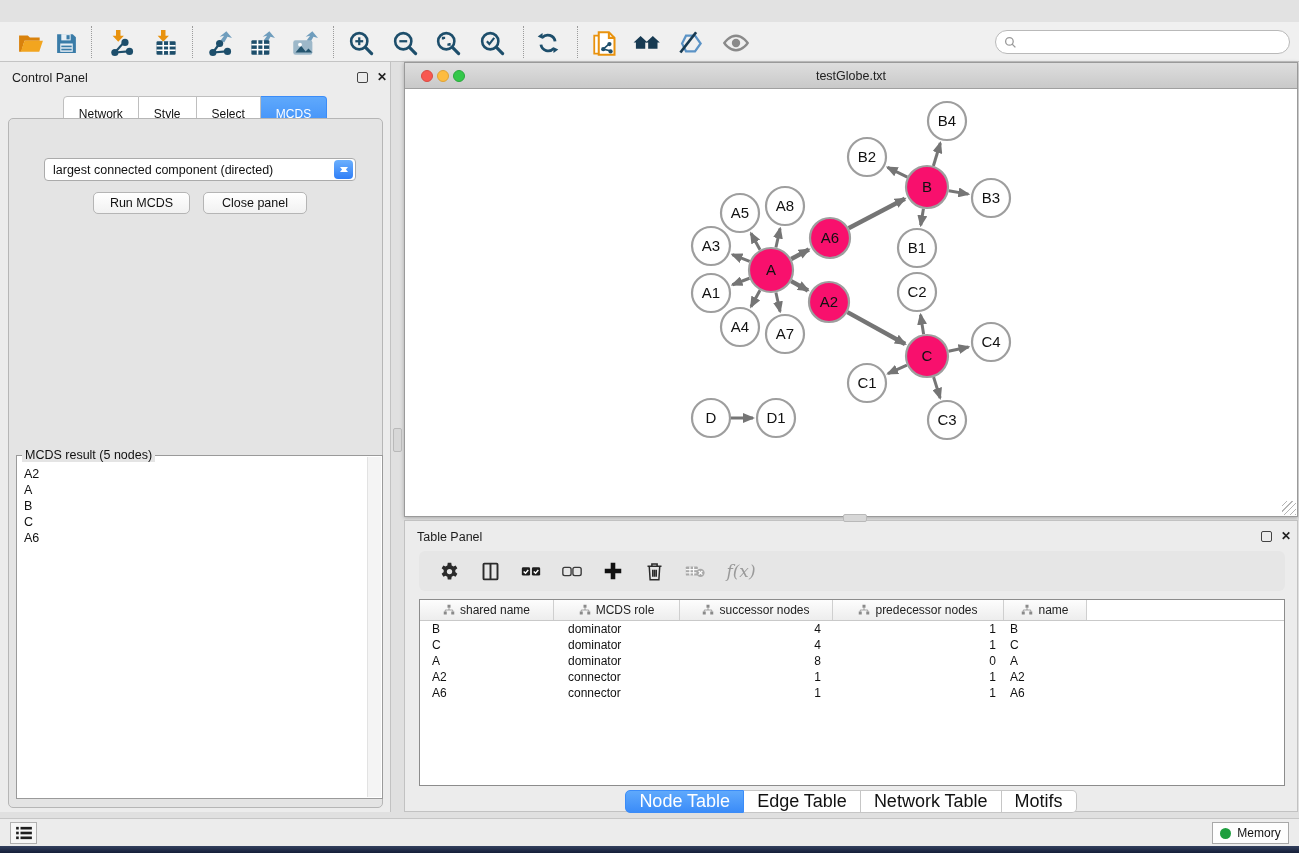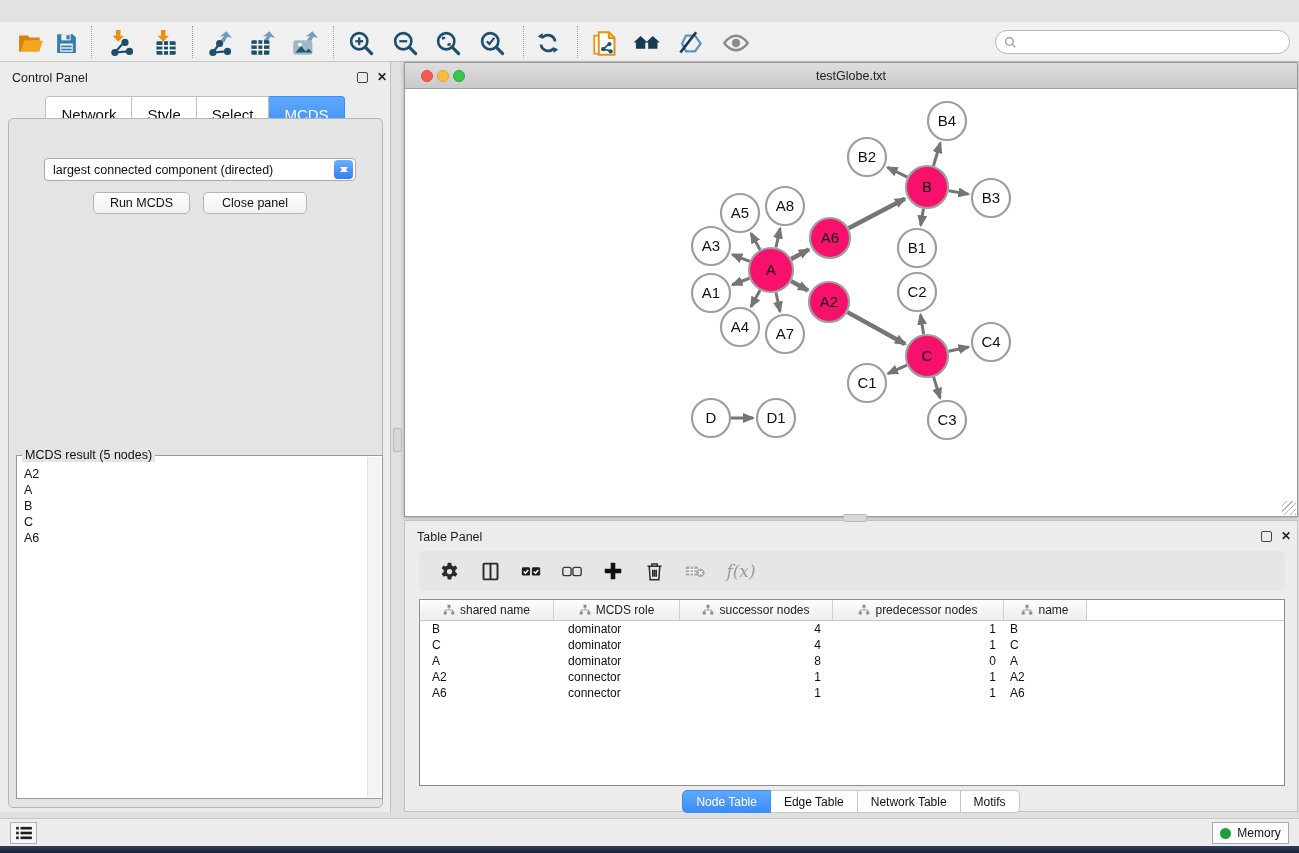--- a/index.html
+++ b/index.html
@@ -26,21 +26,21 @@
   
   .desktop { position:absolute; left:0; top:62px; width:1299px; height:756px; background:#e0e0e0; }
 
   
   .cpanel { position:absolute; left:0; top:0; width:391px; height:750px; background:#ececec; border-right:1px solid #c2c2c2; }
   .panel-head { position:relative; height:30px; }
   .panel-head .ptitle { position:absolute; left:12px; top:9px; font-size:12.5px; color:#1c1c1c; }
   .wbtn { position:absolute; top:8px; width:14px; height:14px; font-size:12px; color:#222; display:flex; align-items:center; justify-content:center; }
   .float-box { border:1.5px solid #444; width:11px; height:11px; border-radius:2px; }
   .cp-tabs { position:absolute; left:0; top:34px; width:100%; display:flex; justify-content:center; }
-  .cp-tab { height:36px; padding:0 15px; background:#fff; border:1px solid #bfbfbf; border-left:none; font-size:15px; display:flex; align-items:center; color:#111; }
+  .cp-tab { height:36px; padding:0 15px; background:#fff; border:1px solid #bfbfbf; border-left:none; font-size:12px; display:flex; align-items:center; color:#111; }
   .cp-tab:first-child { border-left:1px solid #bfbfbf; border-radius:4px 0 0 4px; }
   .cp-tab:last-child { border-radius:0 4px 4px 0; }
   .cp-tab.active { background:linear-gradient(#5fa9fc,#3b8cf8); color:#fff; border-color:#3b8cf8; }
   .cp-body { position:absolute; left:8px; top:56px; width:375px; height:690px; background:#e4e4e4; border:1px solid #b6b6b6; border-radius:5px; }
   .opt-label { position:absolute; left:0; right:0; top:20px; text-align:center; font-size:12.5px; color:#111; }
   .dropdown { position:absolute; left:35px; top:39px; width:312px; height:23px; background:#fff; border:1px solid #ababab; border-radius:4px; display:flex; align-items:center; }
   .dropdown .dval { flex:1; font-size:12.5px; padding-left:8px; color:#111; white-space:nowrap; overflow:hidden; }
   .stepper { width:19px; height:19px; margin-right:2px; border-radius:4px; background:linear-gradient(#6cb0fd,#2f7ef7); position:relative; }
   .stepper:before { content:""; position:absolute; left:5.5px; top:3px; border:4px solid transparent; border-bottom:5px solid #fff; }
   .stepper:after { content:""; position:absolute; left:5.5px; bottom:3px; border:4px solid transparent; border-top:5px solid #fff; }
@@ -70,21 +70,21 @@
   .th { background:linear-gradient(#fdfdfd,#ededed); border-right:1px solid #cfcfcf; display:flex; align-items:center; justify-content:center; gap:5px; font-size:12px; color:#222; }
   .th .hico { display:inline-flex; }
   .th-fill { flex:1; background:#fff; border-right:none; }
   .trow { display:flex; height:16px; }
   .td { font-size:12px; color:#111; padding-top:1px; white-space:nowrap; }
   .c0 { width:134px; } .c1 { width:126px; } .c2 { width:153px; } .c3 { width:171px; } .c4 { width:83px; }
   .td.c0 { padding-left:12px; } .td.c1 { padding-left:14px; }
   .td.c2 { text-align:right; padding-right:12px; } .td.c3 { text-align:right; padding-right:8px; }
   .td.c4 { padding-left:6px; }
   .tp-tabs { position:absolute; left:0; right:0; top:269px; display:flex; justify-content:center; }
-  .tp-tab { height:23px; padding:0 13px; background:#fff; border:1px solid #c6c6c6; border-left:none; font-size:12px; color:#111; display:flex; align-items:center; }
+  .tp-tab { height:23px; padding:0 13px; background:#fff; border:1px solid #c6c6c6; border-left:none; font-size:18px; color:#111; display:flex; align-items:center; }
   .tp-tab:first-child { border-left:1px solid #c6c6c6; border-radius:5px 0 0 5px; }
   .tp-tab:last-child { border-radius:0 5px 5px 0; }
   .tp-tab.active { background:linear-gradient(#5fa9fc,#3b8cf8); color:#fff; border-color:#3b8cf8; }
 
   
   .vhandle { position:absolute; left:393px; top:366px; width:9px; height:24px; background:#d7d7d7; border:1px solid #b9b9b9; border-radius:2px; }
   .hhandle { position:absolute; left:843px; top:452px; width:24px; height:8px; background:#d7d7d7; border:1px solid #b9b9b9; border-radius:2px; }
 
   
   .statusbar { position:absolute; left:0; top:818px; width:1299px; height:28px; background:#ececec; border-top:1px solid #c6c6c6; }

